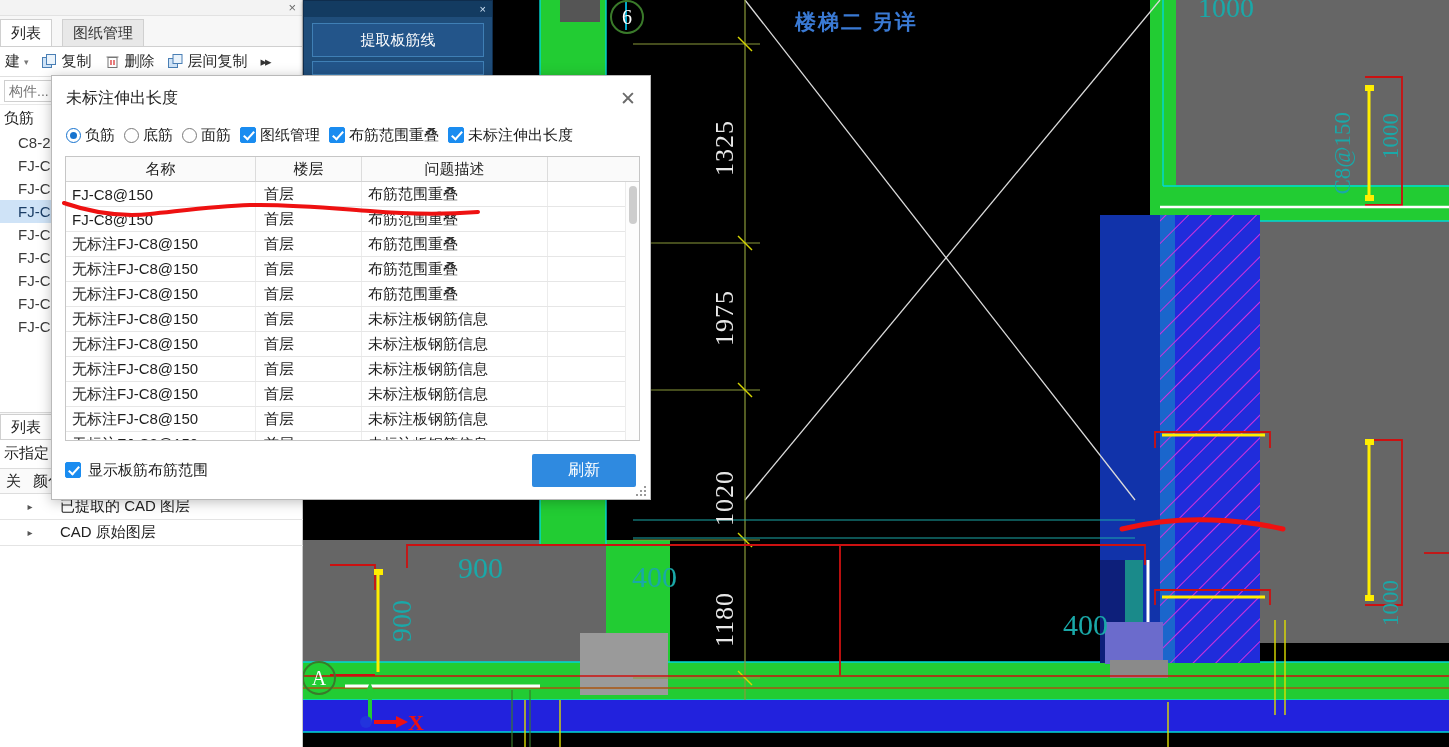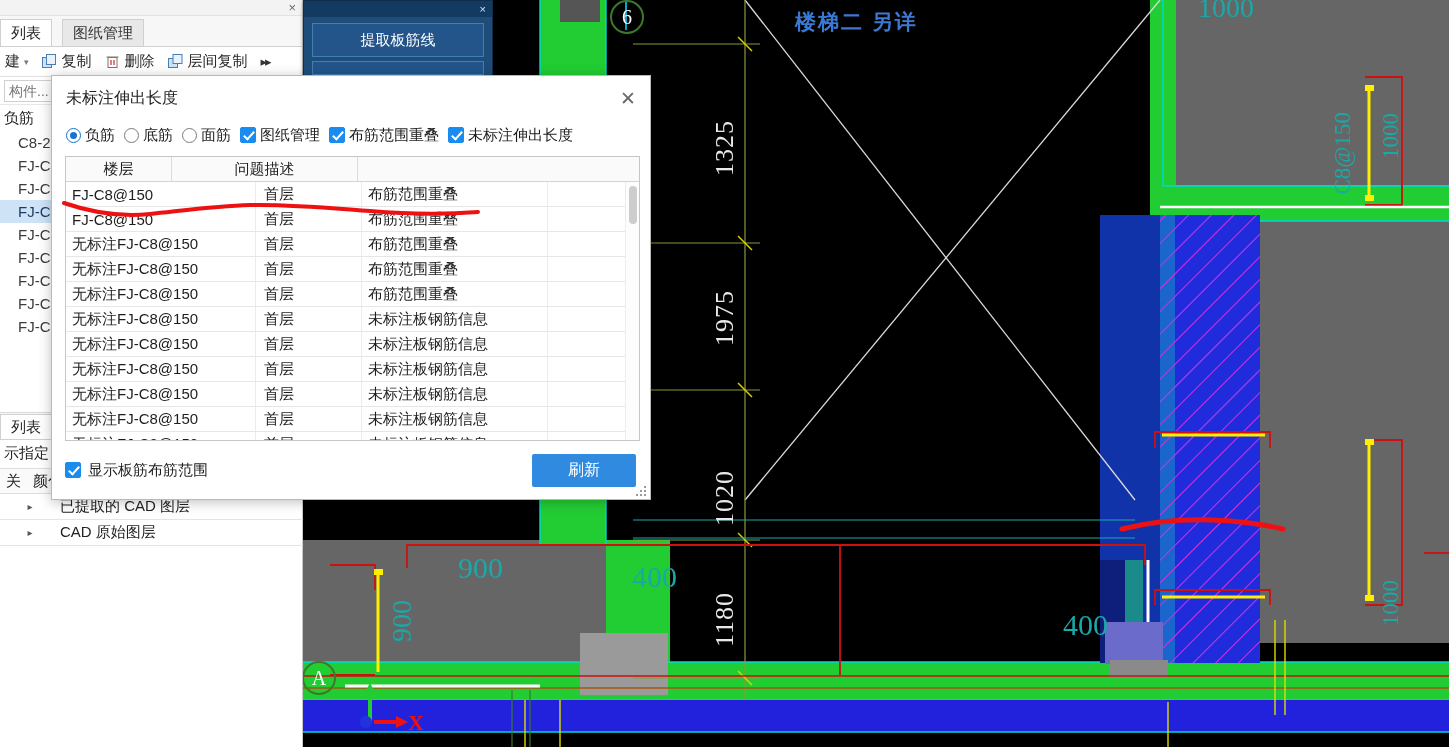--- a/index.html
+++ b/index.html
@@ -489,20 +489,21 @@
         <span class="opt-lbl">布筋范围重叠</span>
       </label>
       <label class="opt">
         <span class="cbx on"></span>
         <span class="opt-lbl">未标注伸出长度</span>
       </label>
     </div>
 
     <div class="dlg-table-wrap">
       <div class="tbl-head">
+        <div class="th c1">名称</div>
         <div class="th c2">楼层</div>
         <div class="th c3">问题描述</div>
         <div class="th c4"></div>
       </div>
       <div class="tbl-body">
         <div class="tr">
           <div class="td c1">FJ-C8@150</div>
           <div class="td c2 ctr">首层</div>
           <div class="td c3">布筋范围重叠</div>
           <div class="td c4"></div>

